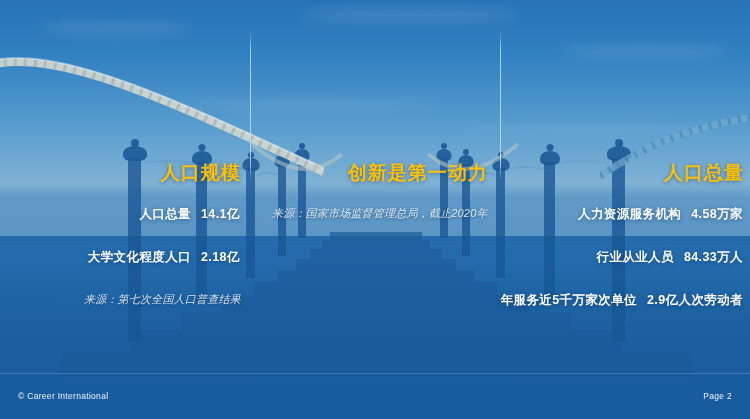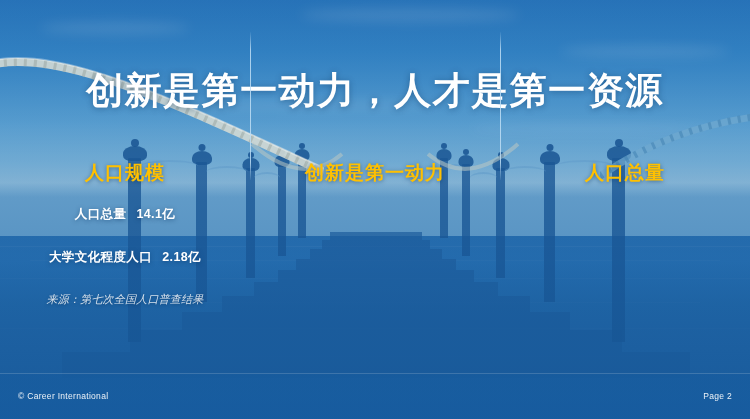--- a/index.html
+++ b/index.html
@@ -118,21 +118,21 @@
   .columns {
     position: absolute;
     left: 0; top: 160px;
     width: 750px;
     display: flex;
     z-index: 20;
   }
   .col {
     flex: 1 1 0;
     position: relative;
-    text-align: center;
+    text-align: right;
     padding: 0 6px;
     box-sizing: border-box;
   }
   .col-head {
     color: #ffc000;
     font-size: 19px;
     font-weight: bold;
     letter-spacing: 1px;
     text-shadow: 0 1px 4px rgba(8,48,92,0.55);
     margin-bottom: 20px;
@@ -309,43 +309,54 @@
       <path d="M0,86 C50,52 100,34 160,26" stroke="#3c7db0" stroke-width="7" fill="none" stroke-dasharray="3 7" opacity="0.5"></path>
     </svg>
   </div>
   <div class="rope" style="left:250px; top:140px;">
     <svg width="270" height="46" viewBox="0 0 270 46">
       <path d="M2,4 C36,34 66,36 92,14" stroke="#b9c6c2" stroke-width="4" fill="none" opacity="0.55"></path>
       <path d="M178,14 C204,36 234,34 268,4" stroke="#b9c6c2" stroke-width="4" fill="none" opacity="0.55"></path>
     </svg>
   </div>
 
-  <div class="title">创新是第一动力，人才是第一资源</div>
 
   <div class="columns">
 
     <div class="col">
       <div class="col-head">人口规模</div>
       <ul class="stat-list">
         <li class="stat">
           <span class="label">人口总量</span><span class="value">14.1亿</span>
         </li>
         <li class="stat">
           <span class="label">大学文化程度人口</span><span class="value">2.18亿</span>
         </li>
       </ul>
       <div class="source">来源：第七次全国人口普查结果</div>
     </div>
 
     <div class="col">
       <div class="col-head">创新是第一动力</div>
+      <div class="source">来源：国家市场监督管理总局，截止2020年</div>
     </div>
 
     <div class="col">
       <div class="col-head">人口总量</div>
+      <ul class="stat-list">
+        <li class="stat">
+          <span class="label">人力资源服务机构</span><span class="value">4.58万家</span>
+        </li>
+        <li class="stat">
+          <span class="label">行业从业人员</span><span class="value">84.33万人</span>
+        </li>
+        <li class="stat">
+          <span class="label">年服务近5千万家次单位</span><span class="value">2.9亿人次劳动者</span>
+        </li>
+      </ul>
     </div>
 
   </div>
 
   <div class="divider d1"></div>
   <div class="divider d2"></div>
 
   <div class="footer"></div>
   <div class="footer-rule"></div>
   <div class="copyright">© Career International</div>

